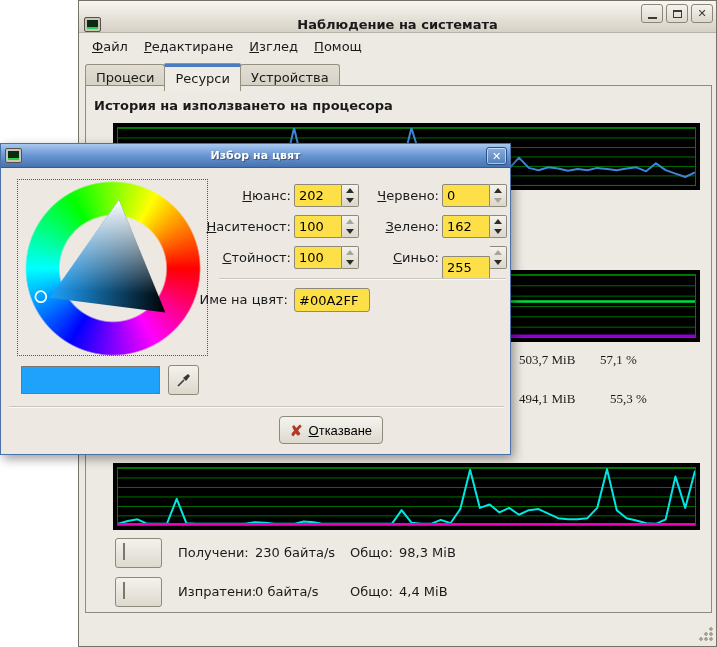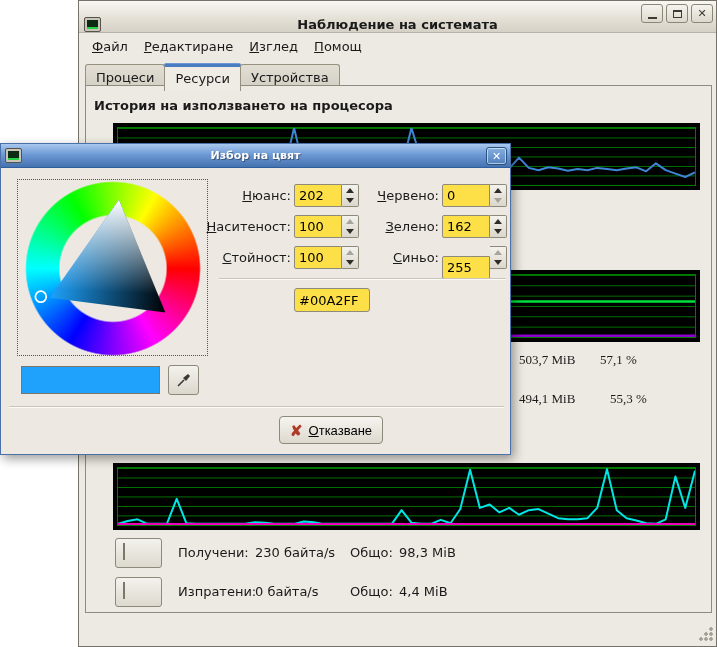--- a/index.html
+++ b/index.html
@@ -291,20 +291,21 @@
         <span>
           <i class="arr up dis"></i>
         </span>
         <span>
           <i class="arr down"></i>
         </span>
       </span>
 
     <div class="hsep" style="left:218px; top:134px; width:287px;"></div>
 
+    <span class="f-label" style="left:177px; top:144px; width:110px;">Име на цвят:</span>
     <input class="entry wide" style="left: 293px; top: 144px;" value="#00A2FF">
 
     <span class="swatch-current" style="background: rgb(30, 162, 252);"></span>
     <span class="dropper-btn">
       <svg width="16" height="16" viewBox="0 0 16 16">
         <path d="M2 14 L8 8" stroke="#3A3833" stroke-width="1.6" fill="none"></path>
         <path d="M7 6 L10 9 L14 4 L12 2 Z" fill="#3A3833"></path>
       </svg>
     </span>
 

